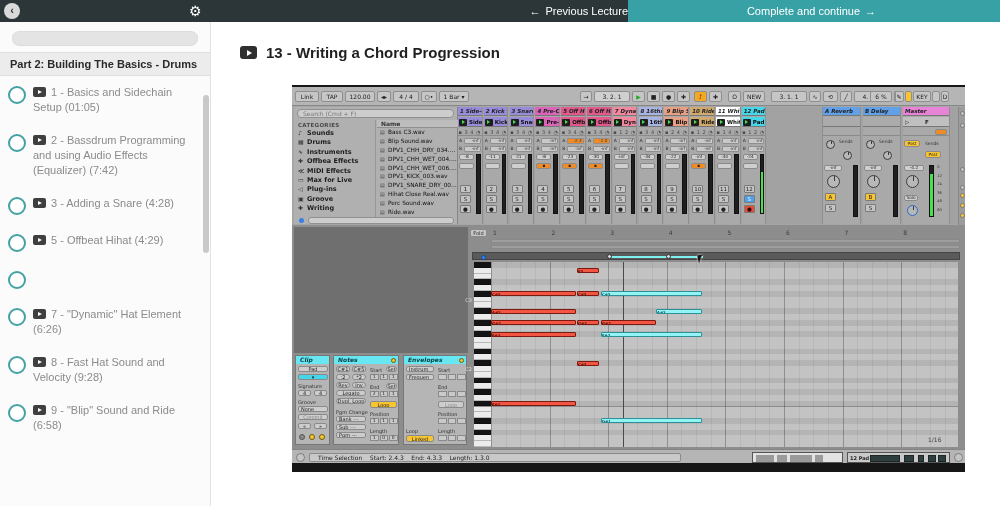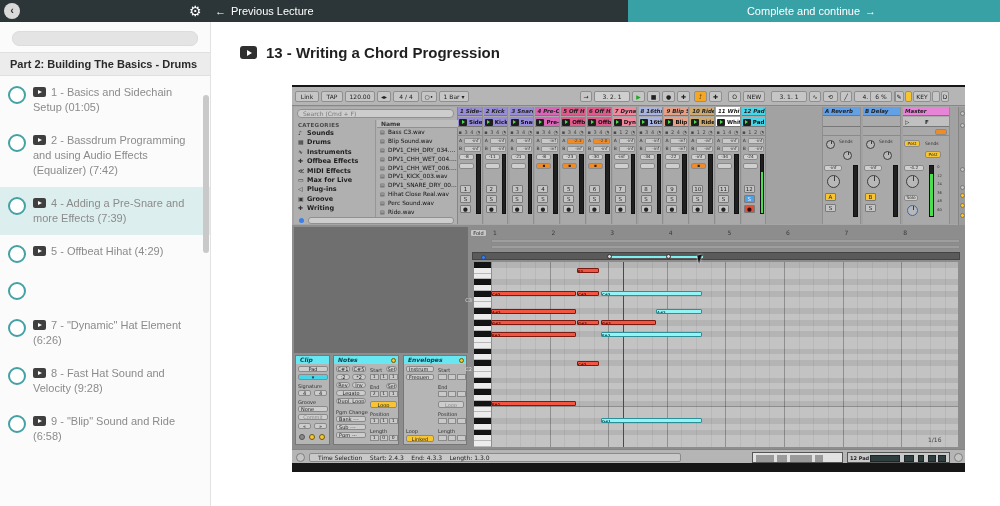--- a/index.html
+++ b/index.html
@@ -5,21 +5,21 @@
   html,body{margin:0;padding:0;background:#fff;}
   #app{position:relative;width:1000px;height:506px;overflow:hidden;background:#fff;
        font-family:"Liberation Sans","DejaVu Sans",sans-serif;-webkit-font-smoothing:antialiased;}
   
   #topbar{position:absolute;left:0;top:0;width:100%;height:22px;background:#2c3638;z-index:30;}
   #topbar-accent{position:absolute;left:628px;top:0;width:372px;height:22px;background:#38a1a5;}
   .tb-text{position:absolute;top:0;height:22px;line-height:22px;color:#fff;font-size:11px;}
   #back-btn{position:absolute;left:4px;top:3px;width:16px;height:16px;border-radius:50%;background:#d9d9d9;
             color:#2c3638;text-align:center;line-height:15px;font-size:11px;font-weight:bold;cursor:pointer;}
   #gear-btn{position:absolute;left:189px;top:2px;color:#fff;font-size:14px;line-height:18px;cursor:pointer;}
-  #prev-lecture{left:210px;width:418px;text-align:left;cursor:pointer;}
+  #prev-lecture{left:210px;width:418px;text-align:right;cursor:pointer;}
   #complete-btn{left:628px;width:372px;text-align:center;cursor:pointer;}
   .arrow{font-size:11px;margin:0 5px;}
   
   #sidebar{position:absolute;left:0;top:22px;width:210px;height:484px;background:#fbfbfb;border-right:1px solid #e2e2e2;overflow:hidden;}
   #progress-track{margin:9px 12px 0 12px;height:13px;border-radius:7px;background:#e4e4e4;border:1px solid #dcdcdc;}
   #progress-label{ text-align:center;margin-top:6px;margin-bottom:8px;}
   #progress-pct{font-size:13px;font-weight:bold;color:#1f5f66;}
   #progress-word{font-size:9px;letter-spacing:.5px;color:#3aa0a4;font-weight:bold;}
   .section-header{background:#ececec;border-top:1px solid #e0e0e0;border-bottom:1px solid #e0e0e0;
                   padding:5px 10px;font-size:11px;font-weight:bold;color:#2b2b2b;margin-top:6px;}
@@ -165,23 +165,23 @@
     <div id="sidebar-list">
         <div class="section-header">Part 2: Building The Basics - Drums</div>
         <div class="curr-item">
           <div class="check-circle"></div>
           <div class="item-text"><span class="vid-icon"></span><span>1 - Basics and Sidechain Setup (01:05)</span></div>
         </div>
         <div class="curr-item">
           <div class="check-circle"></div>
           <div class="item-text"><span class="vid-icon"></span><span>2 - Bassdrum Programming and using Audio Effects (Equalizer) (7:42)</span></div>
         </div>
-        <div class="curr-item active">
+        <div class="curr-item">
           <div class="check-circle"></div>
-          <div class="item-text"><span class="vid-icon"></span><span>4 - Adding a Pre-Snare and more Effects (7:39)</span></div>
+          <div class="item-text"><span class="vid-icon"></span><span>3 - Adding a Snare (4:28)</span></div>
         </div>
         <div class="curr-item">
           <div class="check-circle"></div>
           <div class="item-text"><span class="vid-icon"></span><span>5 - Offbeat Hihat (4:29)</span></div>
         </div>
         <div class="curr-item">
           <div class="check-circle"></div>
         </div>
         <div class="curr-item">
           <div class="check-circle"></div>

